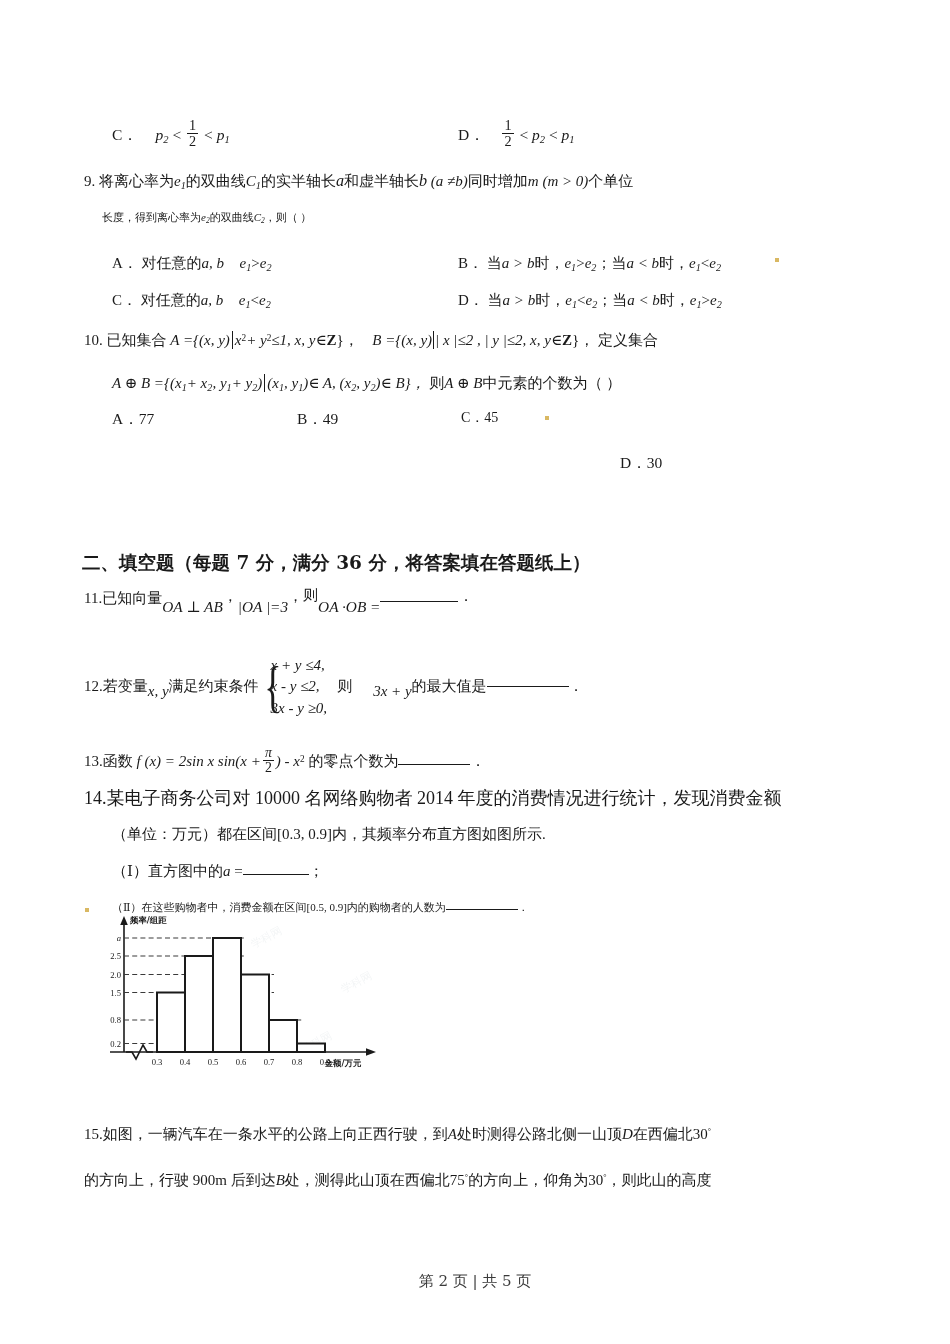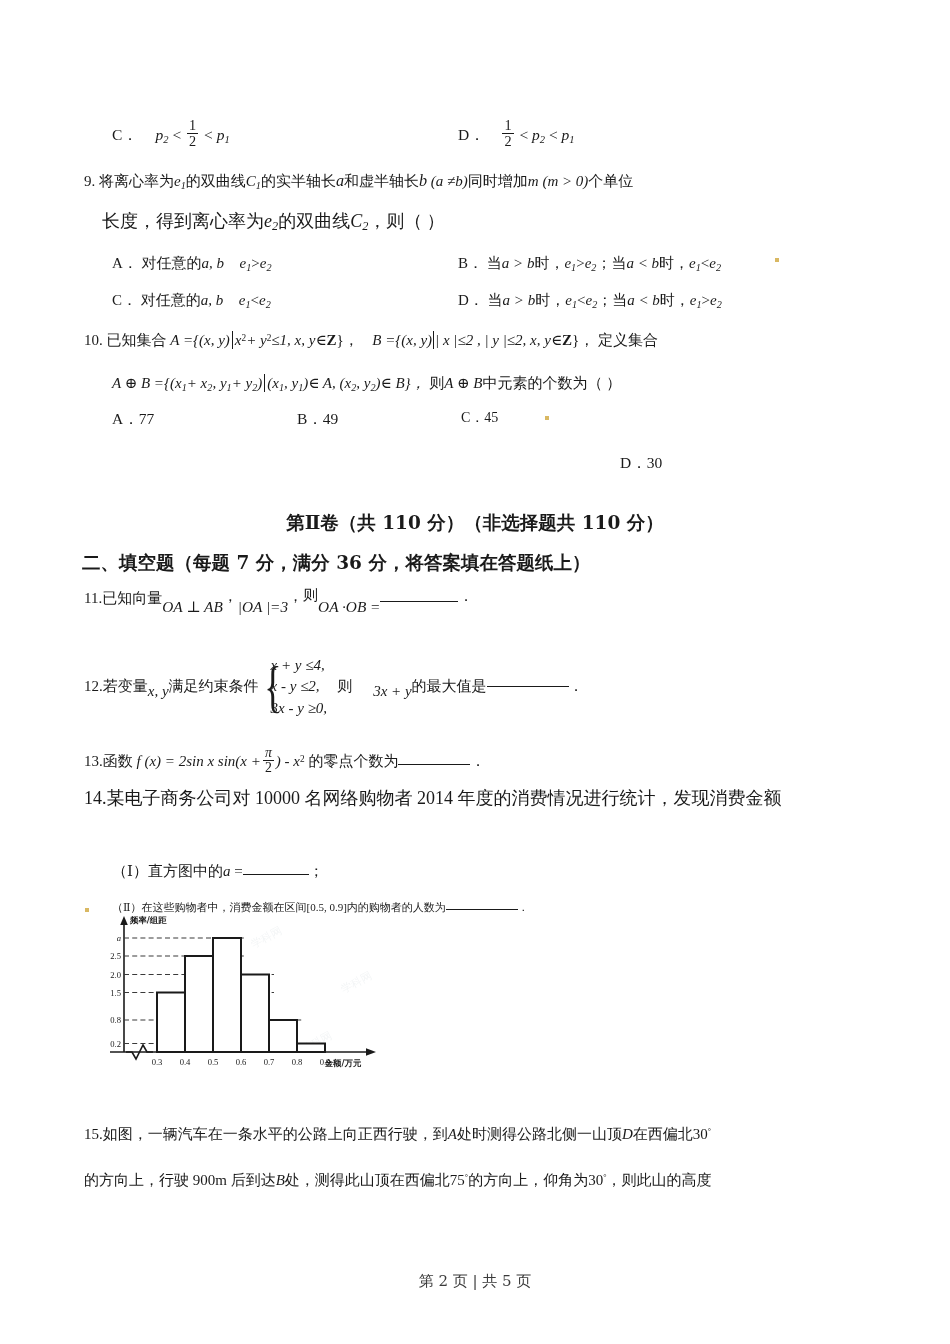--- a/index.html
+++ b/index.html
@@ -164,21 +164,21 @@
     <span>&lt;</span>
     <span class="ital">p</span><span class="sub">1</span>
   </div>
 
   <div class="line" style="left:84px;top:173px;font-size:15px;">
     <span>9.</span>
     <span>将离心率为</span><span class="ital">e</span><span class="sub">1</span><span>的双曲线</span><span class="ital">C</span><span class="sub">1</span><span>的实半轴长</span><span class="ital" style="font-size:1.08em">a</span><span>和虚半轴长</span><span class="ital" style="font-size:1.08em">b</span>
     <span class="ital">(a ≠b)</span><span>同时增加</span><span class="ital">m</span>
     <span class="ital">(m &gt; 0)</span><span>个单位</span>
   </div>
-  <div class="line" style="left:102px;top:212px;font-size:18px;">
+  <div class="line" style="left:102px;top:212px;font-size:11px;">
     <span>长度，得到离心率为</span><span class="ital">e</span><span class="sub">2</span><span>的双曲线</span><span class="ital">C</span><span class="sub">2</span><span>，则（  ）</span>
   </div>
 
   <div class="line" style="left:112px;top:256px;font-size:15px;">
     <span>A．</span>
     <span>对任意的</span><span class="ital">a, b</span>
     <span style="display:inline-block;width:8px"></span>
     <span class="ital">e</span><span class="sub">1</span><span>&gt;</span><span class="ital">e</span><span class="sub">2</span>
   </div>
 
@@ -214,21 +214,20 @@
     <span class="ital">A ⊕ B ={(x</span><span class="sub">1</span><span class="ital">+ x</span><span class="sub">2</span><span class="ital">, y</span><span class="sub">1</span><span class="ital">+ y</span><span class="sub">2</span><span class="ital">)</span><span style="display:inline-block;border-left:1.1px solid #1a1a1a;height:18px;vertical-align:-4px;margin:0 2px;"></span><span class="ital">(x</span><span class="sub">1</span><span class="ital">, y</span><span class="sub">1</span><span class="ital">)∈ A, (x</span><span class="sub">2</span><span class="ital">, y</span><span class="sub">2</span><span class="ital">)∈ B}，</span>
     <span>则</span><span class="ital">A ⊕ B</span><span>中元素的个数为（  ）</span>
   </div>
 
   <div class="line" style="left:112px;top:411px;font-size:15.5px;"><span>A．77</span></div>
   <div class="line" style="left:297px;top:411px;font-size:15.5px;"><span>B．49</span></div>
   <div class="line" style="left:461px;top:411px;font-size:14px;"><span>C．45</span></div>
   <div class="line" style="left:620px;top:411px;font-size:15.5px;margin-top:44px;"><span>D．30</span></div>
   <div class="artifact" style="left:545px;top:416px;"></div>
 
-  <div class="heading-vol" style="top:510px;">第Ⅱ卷（共 110 分）（非选择题共 110 分）</div>
 
   <div class="heading-sec" style="left:82px;top:550px;">二、填空题（每题 7 分，满分 36 分，将答案填在答题纸上）</div>
 
   <div class="line" style="left:84px;top:588px;font-size:15px;">
     <span>11.</span><span>已知向量</span><span class="ital" style="display:inline-block;vertical-align:-9px;font-size:1.02em;">OA ⊥ AB</span><span style="display:inline-block;vertical-align:2px;">，</span><span class="ital" style="display:inline-block;vertical-align:-9px;font-size:1.02em;">|OA |=3</span><span style="display:inline-block;vertical-align:2px;">，</span><span style="display:inline-block;vertical-align:3px;">则</span><span class="ital" style="display:inline-block;vertical-align:-9px;font-size:1.02em;">OA ·OB =</span><span class="blank-top" style="width:78px;vertical-align:1px;"></span><span style="display:inline-block;vertical-align:2px;">．</span>
   </div>
 
   <div class="line" style="left:84px;top:655px;font-size:15px;">
     <span style="display:inline-block;vertical-align:middle;">12.</span><span style="display:inline-block;vertical-align:middle;">若变量</span><span class="ital" style="display:inline-block;vertical-align:-6px;">x, y</span><span style="display:inline-block;vertical-align:middle;">满足约束条件</span><span class="sys"><span class="brace">{</span><span class="rows">
           <span class="row ital">x + y ≤4,</span>
@@ -238,20 +237,23 @@
   </div>
 
   <div class="line" style="left:84px;top:746px;font-size:15px;">
     <span>13.</span><span>函数</span>
     <span class="ital">f (x) = 2sin x sin(x +</span><span class="frac"><span class="num ital">π</span><span class="den">2</span></span><span class="ital">) -  x</span><span class="sup">2</span>
     <span>的零点个数为</span><span class="blank-line" style="width:72px;"></span><span>．</span>
   </div>
 
   <div class="line" style="left:84px;top:789px;font-size:18px;">
     <span>14.</span><span>某电子商务公司对 10000 名网络购物者 2014 年度的消费情况进行统计，发现消费金额</span>
+  </div>
+  <div class="line" style="left:112px;top:827px;font-size:15px;">
+    <span>（单位：万元）都在区间[0.3, 0.9]内，其频率分布直方图如图所示.</span>
   </div>
   <div class="line" style="left:112px;top:864px;font-size:15px;">
     <span>（Ⅰ）直方图中的</span><span class="ital">a</span>
     <span>=</span><span class="blank-line" style="width:66px;"></span><span>；</span>
   </div>
   <div class="line" style="left:112px;top:902px;font-size:11px;">
     <span>（Ⅱ）在这些购物者中，消费金额在区间[0.5, 0.9]内的购物者的人数为</span><span class="blank-line" style="width:72px;"></span><span>．</span>
   </div>
   <div class="artifact" style="left:85px;top:908px;"></div>
 

